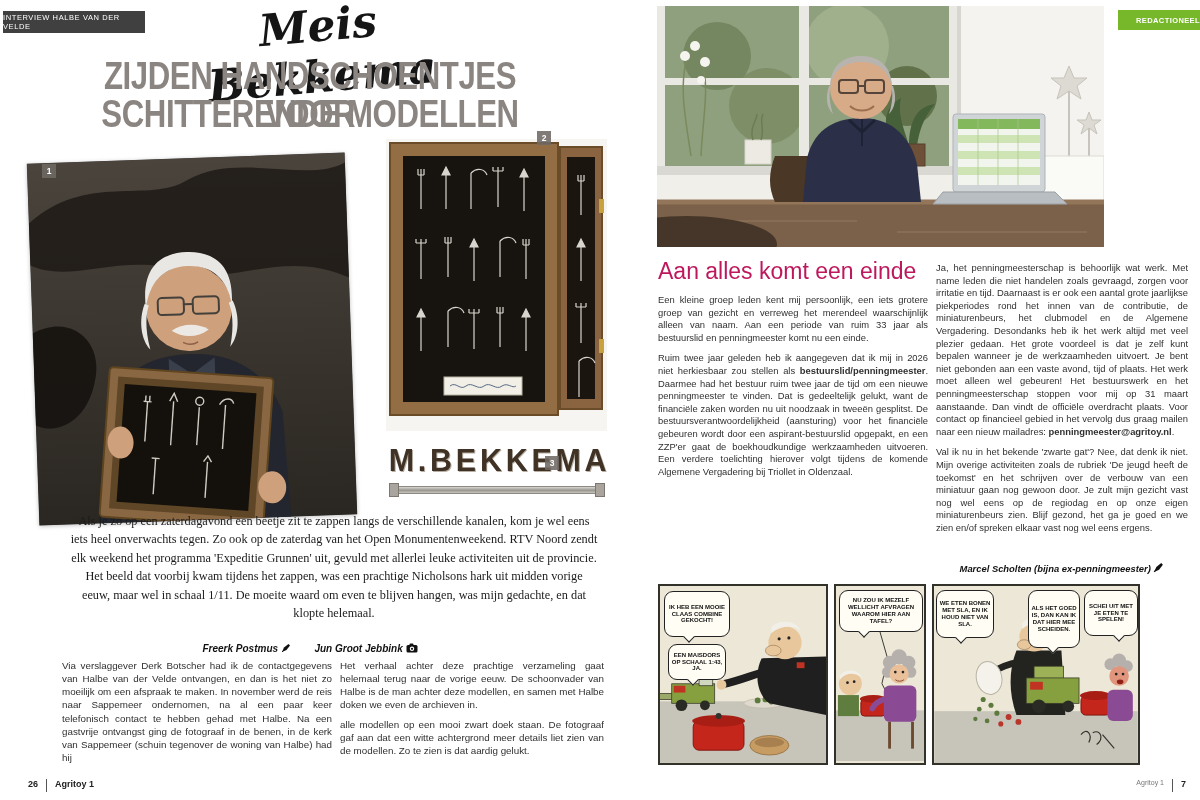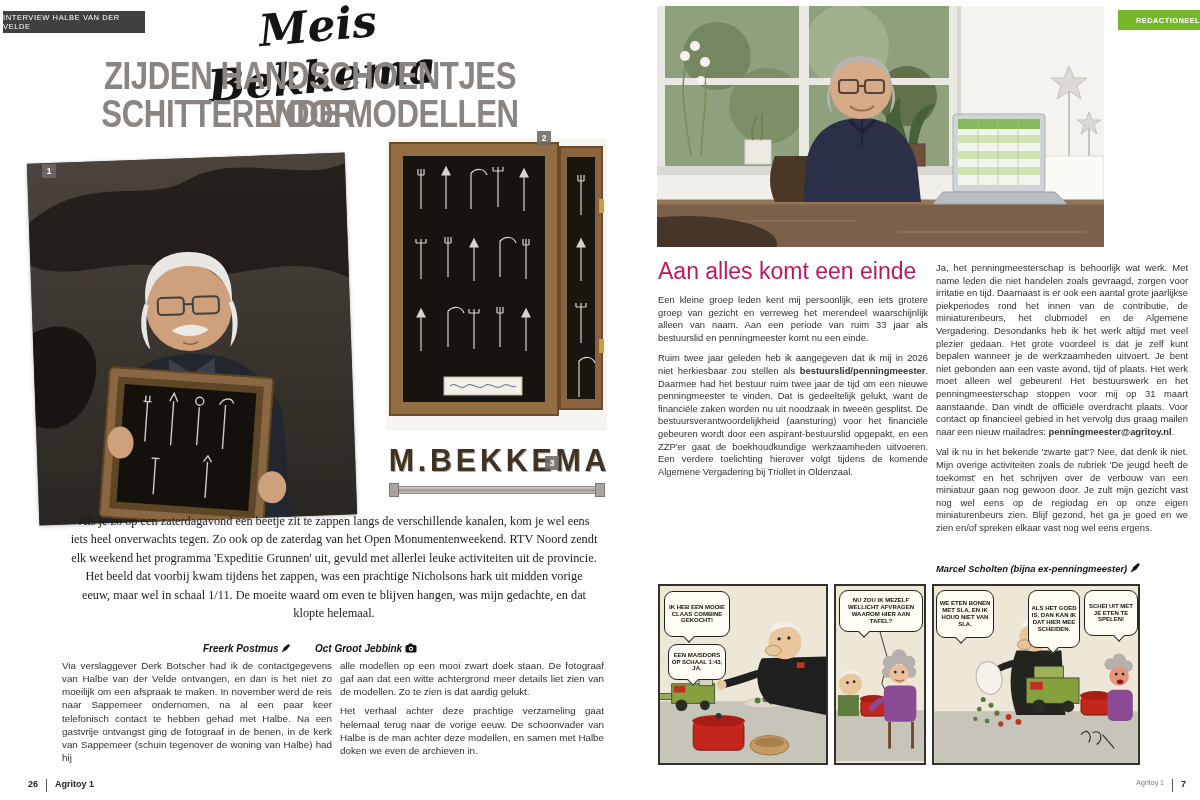--- a/index.html
+++ b/index.html
@@ -49,21 +49,21 @@
 
   
   .tag{left:1118px;top:10px;width:100px;height:20px;background:#76b82a;color:#fff;font-size:7.5px;
        font-weight:bold;letter-spacing:.4px;display:flex;align-items:center;justify-content:center;}
   .r-heading{left:658px;top:258px;width:280px;font-size:23px;font-weight:normal;color:#be185d;}
   .rcol{font-size:9.4px;line-height:1.34;text-align:justify;color:#303030;overflow:hidden;}
   .rcol1{left:658px;top:294px;width:270px;height:290px;}
   .rcol2{left:936px;top:262px;width:252px;height:322px;}
   .rcol p{margin:0 0 8px 0;}
   .r-intro{font-weight:bold;color:#4a6d28;}
-  .sig{font-style:italic;font-weight:bold;text-align:left;color:#111;margin-top:28px;}
+  .sig{font-style:italic;font-weight:bold;text-align:center;color:#111;margin-top:28px;}
 
   
   .panel{top:584px;height:181px;background:#ece7d6;border:2px solid #33322a;box-sizing:border-box;}
   .cp1{left:658px;width:170px;} .cp2{left:834px;width:92px;} .cp3{left:932px;width:208px;}
   .panel svg{position:absolute;left:0;top:0;width:100%;height:100%;}
   .bubble{position:absolute;background:#fffdf4;border:1px solid #222;border-radius:9px;
           font-size:6px;font-weight:bold;line-height:1.15;text-align:center;color:#111;
           display:flex;align-items:center;justify-content:center;padding:2px;box-sizing:border-box;z-index:3;}
   .bubble::after{content:"";position:absolute;width:7px;height:7px;background:#fffdf4;
           border-right:1px solid #222;border-bottom:1px solid #222;transform:rotate(45deg);
@@ -187,35 +187,35 @@
 
   <div class="abs intro">Als je zo op een zaterdagavond een beetje zit te zappen langs de verschillende kanalen, kom je wel eens iets heel onverwachts tegen. Zo ook op de zaterdag van het Open Monumentenweekend. RTV Noord zendt elk weekend het programma 'Expeditie Grunnen' uit, gevuld met allerlei leuke activiteiten uit de provincie. Het beeld dat voorbij kwam tijdens het zappen, was een prachtige Nicholsons hark uit midden vorige eeuw, maar wel in schaal 1/11. De moeite waard om even te blijven hangen, was mijn gedachte, en dat klopte helemaal.</div>
 
   <div class="abs authors">
     <span>Freerk Postmus</span>
     <svg width="10" height="10" viewBox="0 0 10 10" style="vertical-align:-1px;">
       <path d="M1 9 L3 4.5 L7.5 1 L9 2.5 L5.5 7 Z" fill="#111"></path>
         <line x1="1" y1="9" x2="3.5" y2="6.5" stroke="#111"></line>
     </svg>
     <span class="gap"></span>
-    <span>Oct Groot Jebbink</span>
+    <span>Jun Groot Jebbink</span>
     <svg width="12" height="10" viewBox="0 0 12 10" style="vertical-align:-1px;">
       <rect x="0.5" y="2" width="11" height="7.5" rx="1.5" fill="#111"></rect>
       <rect x="3.5" y="0.5" width="4" height="2.5" rx="1" fill="#111"></rect>
       <circle cx="6" cy="5.8" r="2.2" fill="#fff"></circle>
         <circle cx="6" cy="5.8" r="1.1" fill="#111"></circle>
     </svg>
   </div>
 
   <div class="abs bodycol lcol1">
     <p>Via verslaggever Derk Botscher had ik de contactgegevens van Halbe van der Velde ontvangen, en dan is het niet zo moeilijk om een afspraak te maken. In november werd de reis naar Sappemeer ondernomen, na al een paar keer telefonisch contact te hebben gehad met Halbe. Na een gastvrije ontvangst ging de fotograaf in de benen, in de kerk van Sappemeer (schuin tegenover de woning van Halbe) had hij</p>
   </div>
   <div class="abs bodycol lcol2">
+    <p>Het verhaal achter deze prachtige verzameling gaat helemaal terug naar de vorige eeuw. De schoonvader van Halbe is de man achter deze modellen, en samen met Halbe doken we even de archieven in.</p>
     <p>alle modellen op een mooi zwart doek staan. De fotograaf gaf aan dat een witte achtergrond meer details liet zien van de modellen. Zo te zien is dat aardig gelukt.</p>
-    <p>Het verhaal achter deze prachtige verzameling gaat helemaal terug naar de vorige eeuw. De schoonvader van Halbe is de man achter deze modellen, en samen met Halbe doken we even de archieven in.</p>
   </div>
 
   <div class="abs footer f-left">
     <span class="fnum">26</span>
     <span class="fbar"></span>
     <span class="ftitle">Agritoy 1</span>
   </div>
 
   <div class="abs photo" style="left:657px;top:6px;width:447px;height:241px;">
     <svg viewBox="0 0 447 241" width="447" height="241">

